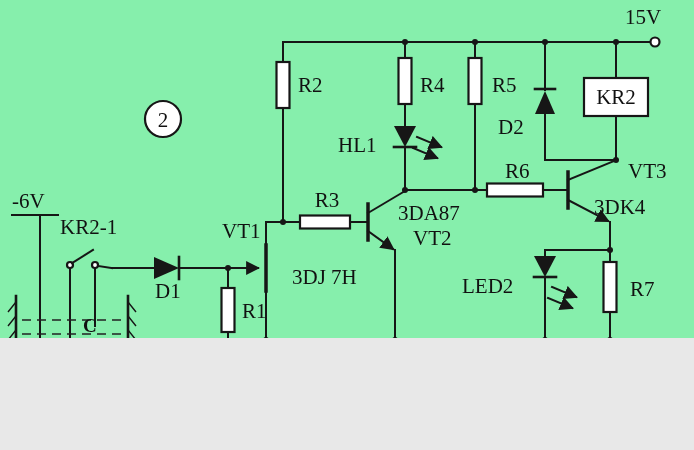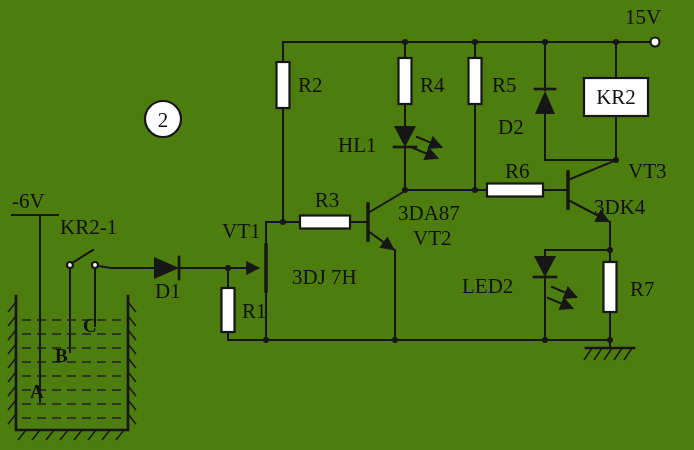--- a/index.html
+++ b/index.html
@@ -1,17 +1,17 @@
 <!DOCTYPE html>
 <html><head>
 <meta charset="utf-8">
 <style>
   html,body{margin:0;padding:0;background:#e8e8e8;}
   .stage{
-    position:relative;width:694px;height:450px;background:#4d7c0f;
+    position:relative;width:694px;height:338px;background:#86efac;
     overflow:hidden;font-family:"Liberation Serif",serif;
   }
   svg{position:absolute;left:0;top:0;}
   .wire{stroke:#161616;stroke-width:2;fill:none;stroke-linecap:square;}
   .thick{stroke:#161616;stroke-width:3.5;fill:none;stroke-linecap:square;}
   .comp{stroke:#161616;stroke-width:2.2;fill:#ffffff;}
   .solid{fill:#161616;stroke:none;}
   .bar{stroke:#161616;stroke-width:2.6;fill:none;stroke-linecap:square;}
   .dash{stroke:#222;stroke-width:1.7;fill:none;stroke-dasharray:9 6;}
   .hatch{stroke:#161616;stroke-width:1.4;fill:none;}

